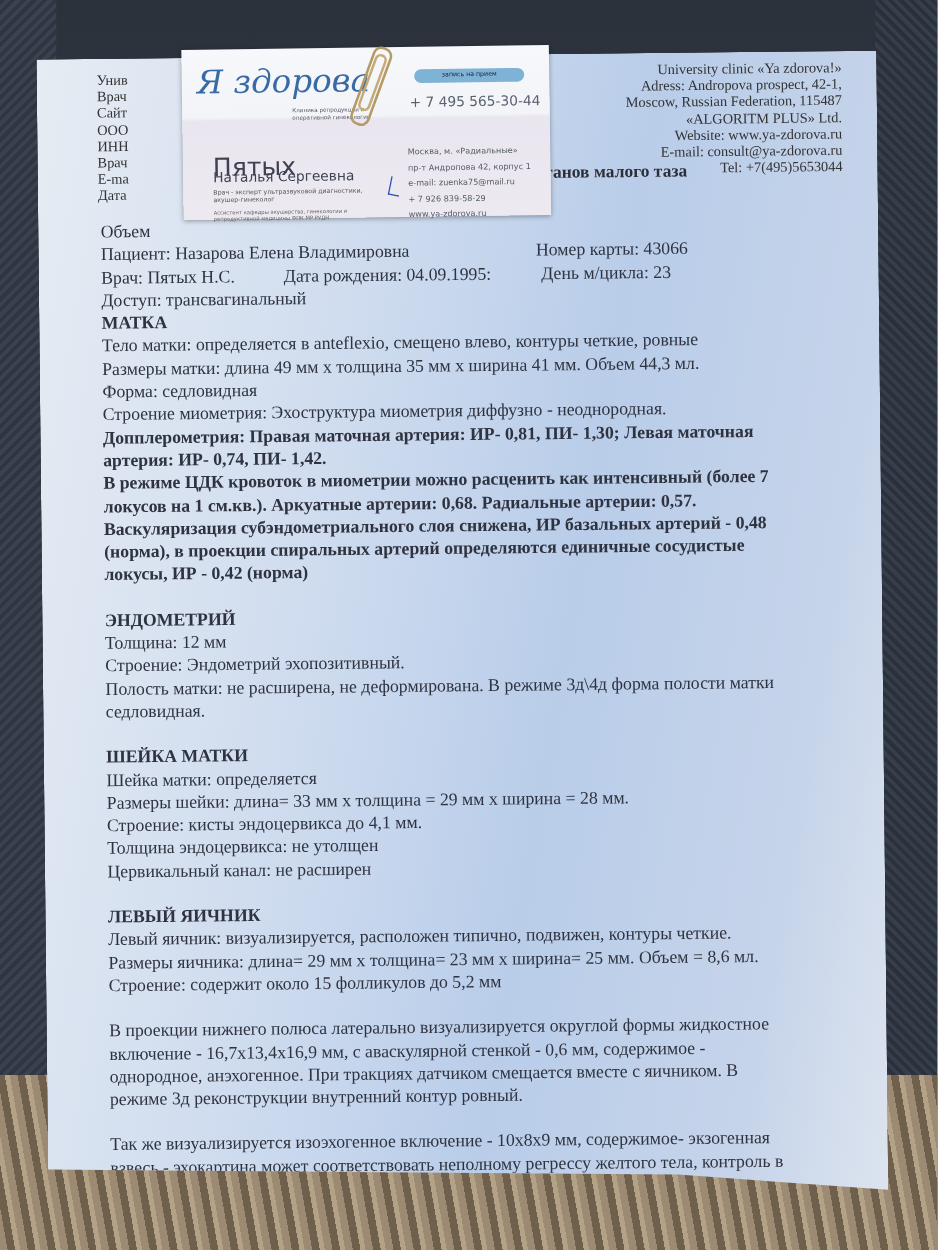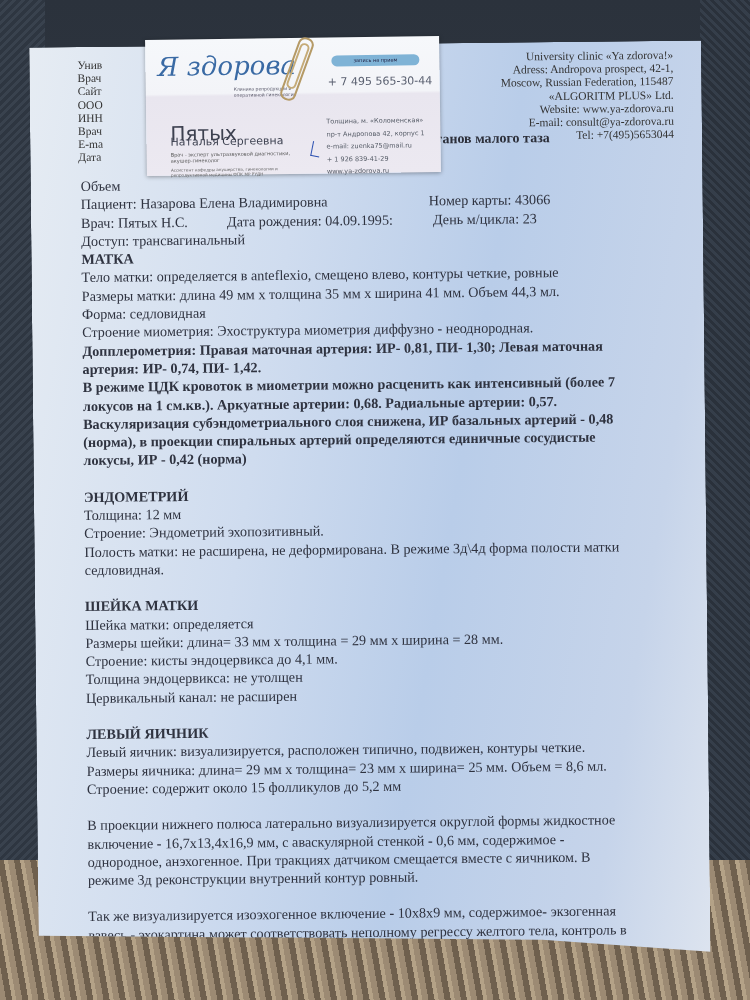--- a/index.html
+++ b/index.html
@@ -147,22 +147,22 @@
 <div class="card">
   <div class="card-logo">Я здорова</div>
   <div class="card-tag">Клиника репродукции и оперативной гинекологии</div>
   <div class="card-btn">запись на прием</div>
   <div class="card-phone">+ 7 495 565-30-44</div>
   <div class="card-surname">Пятых</div>
   <div class="card-name">Наталья Сергеевна</div>
   <div class="card-role">Врач - эксперт ультразвуковой диагностики, акушер-гинеколог</div>
   <div class="card-assist">Ассистент кафедры акушерства, гинекологии и репродуктивной медицины ФПК МР РУДН</div>
   <div class="card-addr">
-    <div>Толщина, м. «Коломенская»</div>
+    <div>Москва, м. «Радиальные»</div>
     <div>пр-т Андропова 42, корпус 1</div>
     <div>e-mail: zuenka75@mail.ru</div>
-    <div>+ 1 926 839-41-29</div>
+    <div>+ 7 926 839-58-29</div>
     <div>www.ya-zdorova.ru</div>
   </div>
   <div class="pen-mark"></div>
 </div>
 <div class="clip"></div>
 <div class="clip2"></div>
 
 </body></html>

